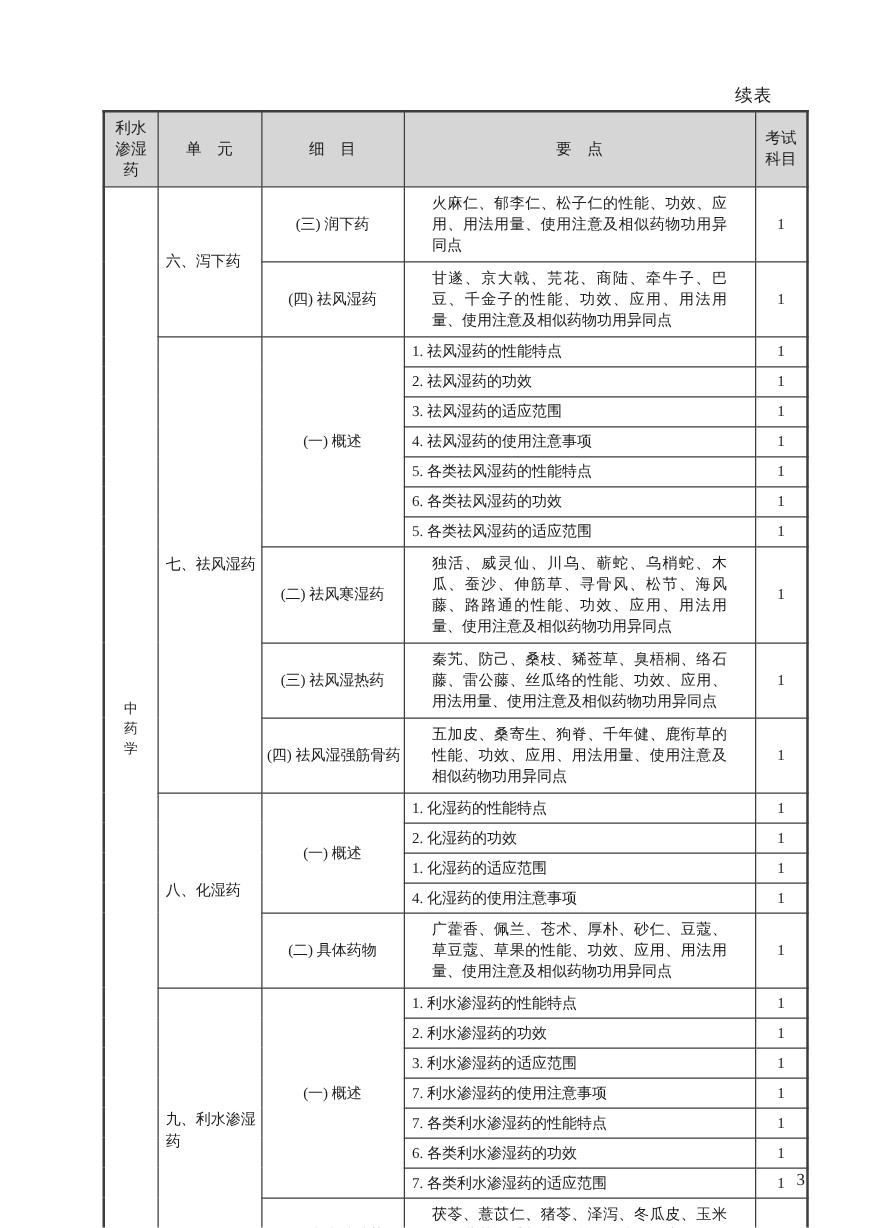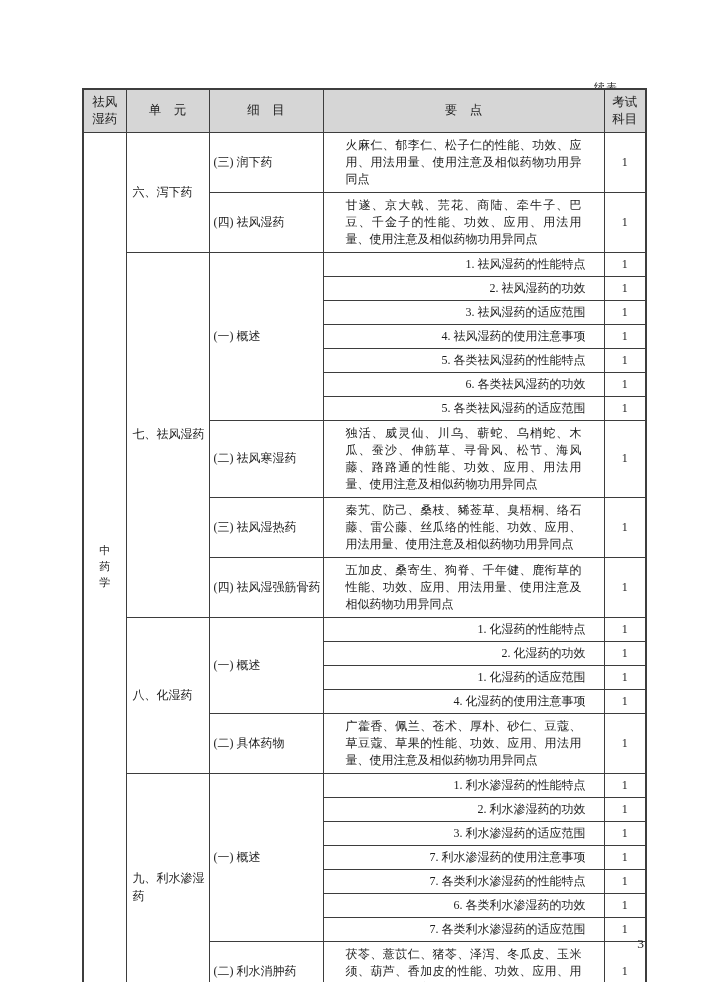--- a/index.html
+++ b/index.html
@@ -6,22 +6,22 @@
   body {
     width: 710px; height: 982px;
     background: #ffffff;
     position: relative;
     font-family: "Liberation Serif", "DejaVu Serif", serif;
     color: #1c1c1c;
     overflow: hidden;
   }
   .continued-label {
     position: absolute;
-    top: 80px; right: 92px;
-    font-size: 11px;
+    top: 68px; right: 92px;
+    font-size: 14px;
     letter-spacing: 1px;
   }
   table.syllabus {
     position: absolute;
     left: 82px; top: 88px;
     width: 563px;
     border-collapse: collapse;
     table-layout: fixed;
     border: 2px solid #3d3d3d;
   }
@@ -37,33 +37,33 @@
   th.narrow { padding-left: 7px; padding-right: 7px; }
   td { font-size: 12px; vertical-align: middle; background: #ffffff; }
   .subject-cell { text-align: center; padding: 0; }
   .subject-vert {
     width: 1em; margin: 0 auto;
     word-break: break-all;
     line-height: 1.45;
     font-size: 11px;
   }
   .unit-cell { padding: 2px 4px 2px 6px; line-height: 1.55; }
-  .detail-cell { padding: 2px 4px; white-space: nowrap; overflow: hidden; }
+  .detail-cell { padding: 2px 4px; white-space: nowrap; overflow: hidden; text-align: center; }
   .pt {
     padding: 4px 22px;
     line-height: 17px;
     text-align: justify;
     text-justify: inter-character;
   }
   tr.sl .pt {
     white-space: nowrap;
     overflow: hidden;
-    padding: 2px 18px;
+    padding: 2px 6px;
     height: 19px;
-    text-align: right;
+    text-align: left;
   }
   .sc { text-align: center; padding: 2px 1px; font-size: 12px; }
   .page-num {
     position: absolute;
     top: 936px; right: 66px;
     font-size: 13.5px;
   }
 </style>
 </head>
 <body>
@@ -73,21 +73,21 @@
 <table class="syllabus">
   <colgroup>
     <col style="width:43px">
       <col style="width:83px">
       <col style="width:114px">
       <col style="width:281px">
       <col style="width:42px">
   </colgroup>
   <tbody>
       <tr>
-    <th class="narrow">祛风湿药</th>
+    <th class="narrow">利水渗湿药</th>
     <th>单　元</th>
     <th>细　目</th>
     <th>要　点</th>
     <th class="narrow">考试科目</th>
   </tr>
 
   <tr>
     <td class="subject-cell" rowspan="25">
       <div class="subject-vert">中药学</div>
     </td>

